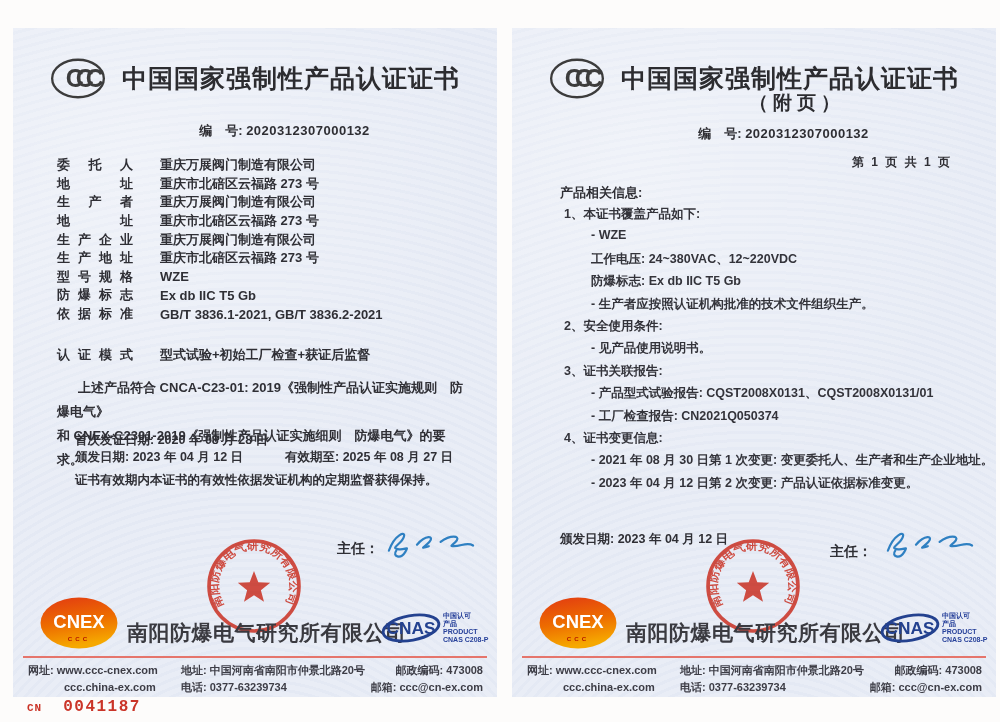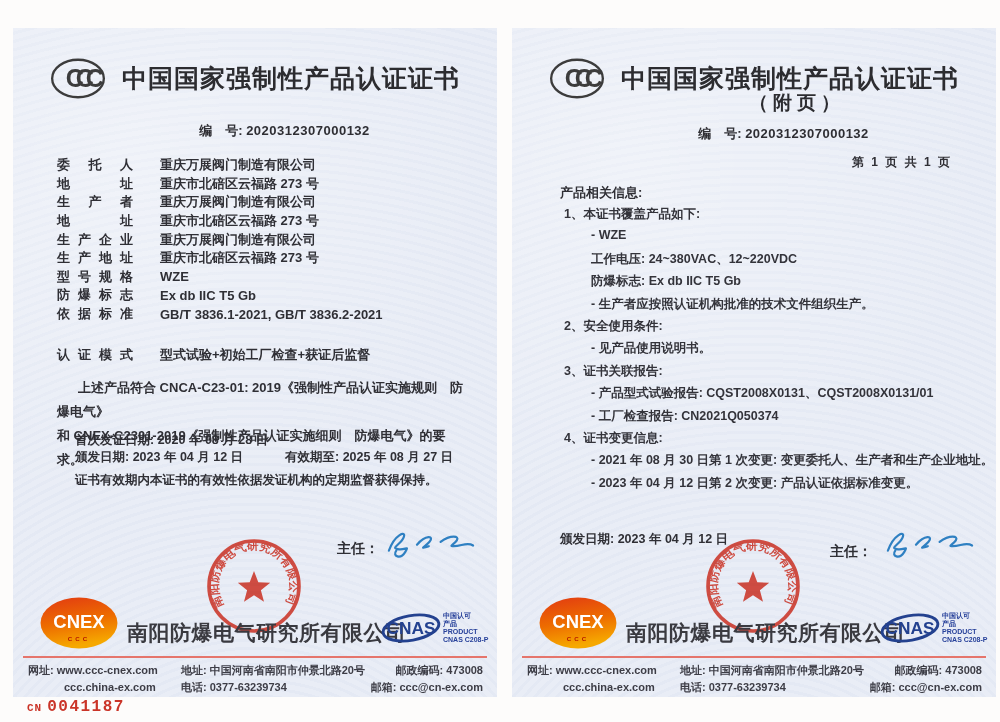--- a/index.html
+++ b/index.html
@@ -77,21 +77,21 @@
   
   .footline{position:absolute;left:10px;right:10px;top:628px;height:2px;background:#e5756c;}
   .fcol{position:absolute;top:634px;font-size:11px;font-weight:600;color:#3d3d46;line-height:17px;}
   .fcol1{left:15px;}
   .fcol1 .l2{padding-left:36px;}
   .fcol2{left:168px;}
   .fcol3{right:14px;text-align:right;}
 
   .cn-serial{position:absolute;left:27px;top:698px;color:#ca3428;
     font-family:"Liberation Mono","DejaVu Sans Mono",monospace;font-weight:700;white-space:nowrap;}
-  .cn-serial .pfx{font-size:11px;letter-spacing:1px;margin-right:5px;}
+  .cn-serial .pfx{font-size:11px;letter-spacing:1px;margin-right:21px;}
   .cn-serial .no{font-size:16px;letter-spacing:1.5px;}
 </style>
 </head>
 <body>
 
 <div class="page page-left">
 
   <div class="page-header">
     <svg class="ccc-svg" viewBox="0 0 62 46">
       <defs>

